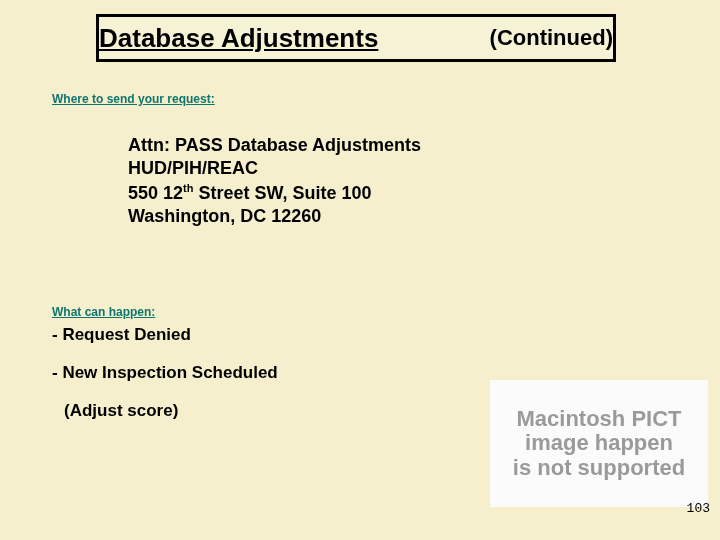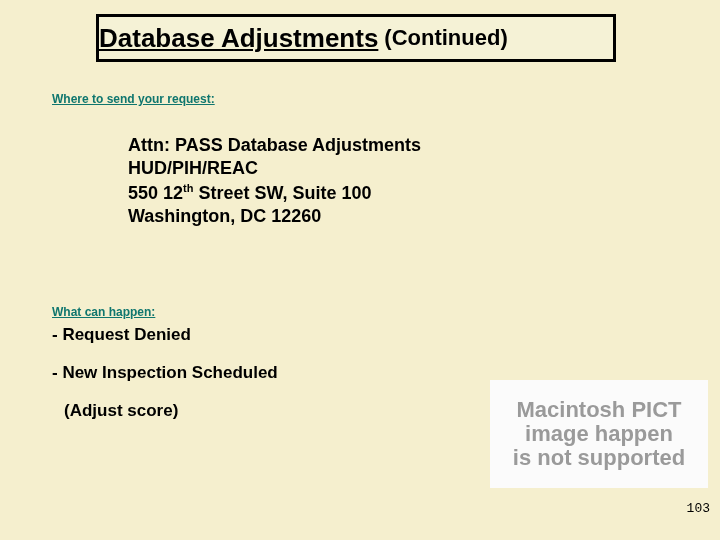--- a/index.html
+++ b/index.html
@@ -13,21 +13,21 @@
   .title-box {
     position: absolute;
     top: 14px;
     left: 96px;
     width: 520px;
     height: 48px;
     background: #f5f2d6;
     border: 3px solid #000;
     display: flex;
     align-items: center;
-    justify-content: flex-start;
+    justify-content: space-between;
   }
   .title-main {
     font-size: 26px;
     font-weight: bold;
     color: #000;
     text-decoration: underline;
   }
   .title-sub {
     font-size: 22px;
     font-weight: bold;
@@ -63,21 +63,21 @@
   }
   .o1 { top: 324px; }
   .o2 { top: 362px; }
   .o3 { top: 400px; }
   .o3-line2 { display: block; padding-left: 12px; }
   .placeholder {
     position: absolute;
     top: 380px;
     left: 490px;
     width: 218px;
-    height: 108px;
+    height: 127px;
     background: #fbfbfb;
     display: flex;
     align-items: center;
     justify-content: center;
     text-align: center;
   }
   .placeholder-text {
     font-family: Arial, sans-serif;
     font-size: 22px;
     font-weight: bold;

